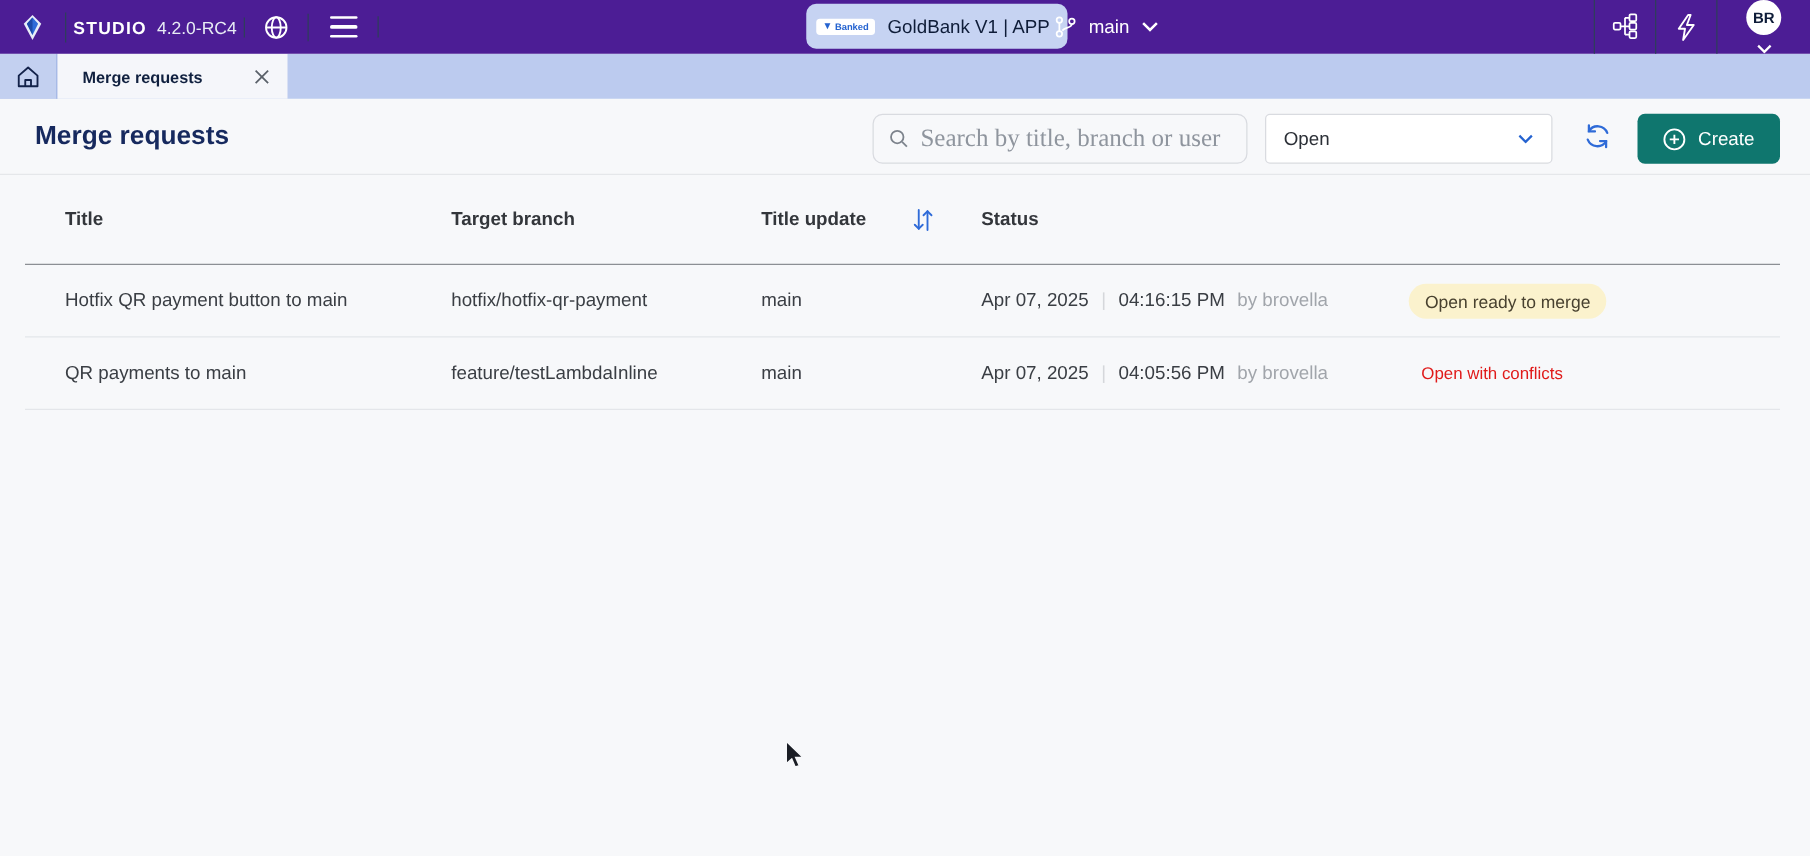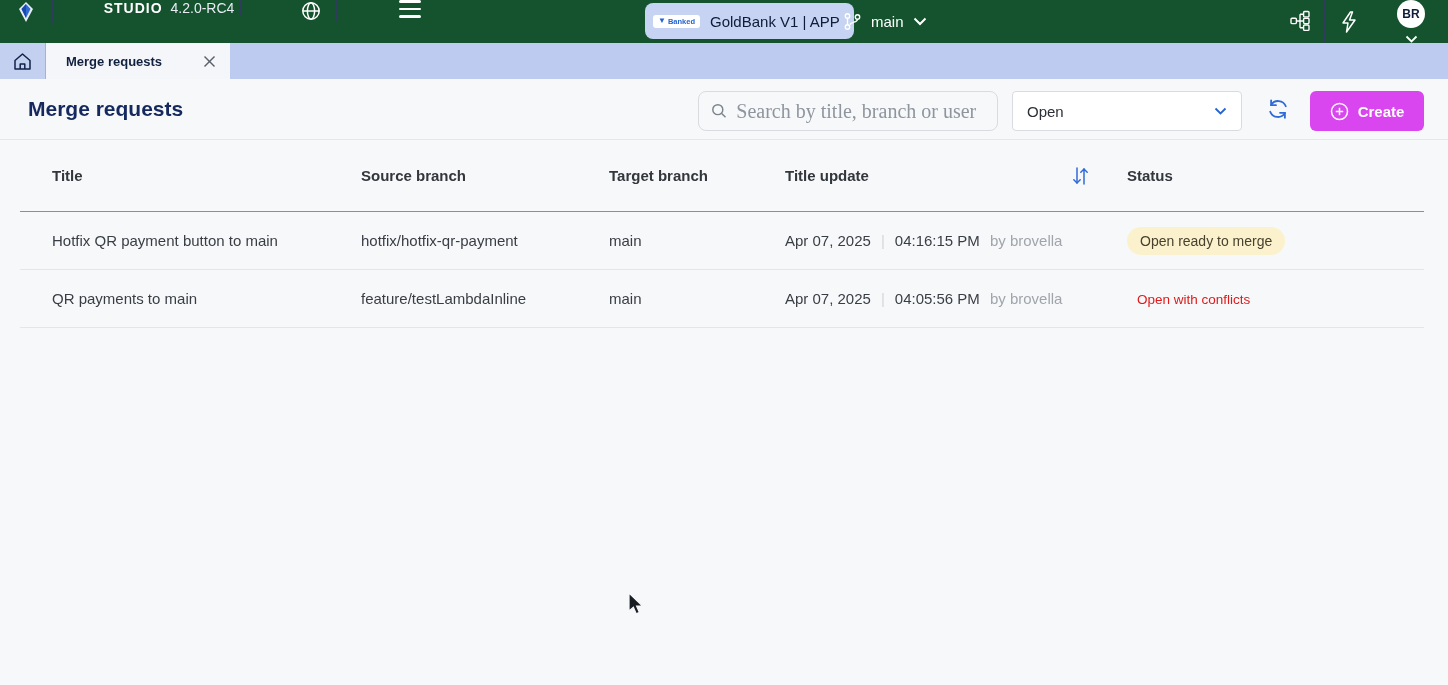--- a/index.html
+++ b/index.html
@@ -1,20 +1,20 @@
 <!DOCTYPE html>
 <html><head>
 <meta charset="utf-8">
 <style>
   * { margin:0; padding:0; box-sizing:border-box; }
   html,body { width:1448px; height:685px; overflow:hidden; }
   body { font-family:"Liberation Sans","DejaVu Sans",sans-serif; background:#f7f8fa; position:relative; }
 
   
-  .topbar { position:relative; height:43px; background:#14532d; display:flex; align-items:flex-start; color:#fff;gap:45px; }
+  .topbar { position:relative; height:43px; background:#4c1d95; display:flex; align-items:center; color:#fff; }
   .seg { display:flex; align-items:center; justify-content:center; border-right:1px solid #2e3d5c; }
   .seg-logo { width:53px; }
   .seg-app { width:143px; gap:8px; }
   .seg-globe { width:51px; }
   .seg-burger { width:56px; }
   .app-name { font-size:14px; font-weight:700; letter-spacing:1px; }
   .app-version { font-size:14px; font-weight:400; color:#e8ecf5; }
   .burger { display:flex; flex-direction:column; gap:5px; }
   .burger span { display:block; width:22px; height:2.5px; background:#fff; border-radius:2px; }
 
@@ -48,22 +48,22 @@
   .search-box { position:absolute; left:698px; top:12px; width:300px; height:40px; border:1px solid #d9dbe0; border-radius:8px;
     display:flex; align-items:center; padding:0 12px; gap:9px; background:#f7f8fa; }
   .search-box input { border:none; outline:none; background:transparent; font-size:20px; color:#3a3e44; width:100%;
     font-family:Liberation Serif, serif; }
   .search-box input::placeholder { color:#8f959e; }
   .filter-select { position:absolute; left:1012px; top:12px; width:230px; height:40px; background:#fff; border:1px solid #d9dbe0;
     border-radius:4px; display:flex; align-items:center; justify-content:space-between; padding:0 14px 0 14px; cursor:pointer; }
   .filter-value { font-size:15px; color:#2b2f36; }
   .refresh-btn { position:absolute; left:1266px; top:99px; width:24px; height:24px; display:flex; align-items:center; justify-content:center; cursor:pointer; }
   .page-header .refresh-btn { top:18px; }
-  .create-btn { position:absolute; left:1310px; top:12px; width:114px; height:40px; background:#d946ef; border:none; border-radius:6px;
-    color:#fff; font-size:15px; font-weight:700; display:flex; align-items:center; justify-content:center; gap:9px; cursor:pointer;
+  .create-btn { position:absolute; left:1310px; top:12px; width:114px; height:40px; background:#0f766e; border:none; border-radius:6px;
+    color:#fff; font-size:15px; font-weight:400; display:flex; align-items:center; justify-content:center; gap:9px; cursor:pointer;
     font-family:"Liberation Sans","DejaVu Sans",sans-serif; }
 
   
   .table { margin:0 24px 0 20px; }
   .trow { display:grid; grid-template-columns:309px 248px 176px 342px 1fr; align-items:center; padding-left:32px; }
   .thead { height:72px; border-bottom:1px solid #8c8f94; }
   .thead .th { font-size:15px; font-weight:700; color:#33363b; }
   .th-lastupdate { display:flex; align-items:center; }
   .sort-btn { margin-left:auto; margin-right:36px; display:flex; align-items:center; cursor:pointer; }
   .tbody-row { height:58px; border-bottom:1px solid #e4e6ea; font-size:15px; color:#3a3e44; }
@@ -202,21 +202,20 @@
       <line x1="9.5" y1="5.8" x2="9.5" y2="13.2"></line>
       <line x1="5.8" y1="9.5" x2="13.2" y2="9.5"></line>
     </svg>
     <span>Create</span>
   </button>
 </div>
 
 <div class="table">
   <div class="trow thead">
     <div class="th">Title</div>
-    <div class="th">Source branch</div>
     <div class="th">Target branch</div>
     <div class="th th-lastupdate">
       <span>Title update</span>
       <span class="sort-btn">
         <svg width="22" height="22" viewBox="0 0 22 22" fill="none" stroke="#2f6bd8" stroke-width="1.5" stroke-linecap="round">
           <line x1="8" y1="3" x2="8" y2="18"></line>
           <polyline points="4.8,14.8 8,18 11.2,14.8"></polyline>
           <line x1="15" y1="19" x2="15" y2="4"></line>
           <polyline points="11.8,7.2 15,4 18.2,7.2"></polyline>
         </svg>

